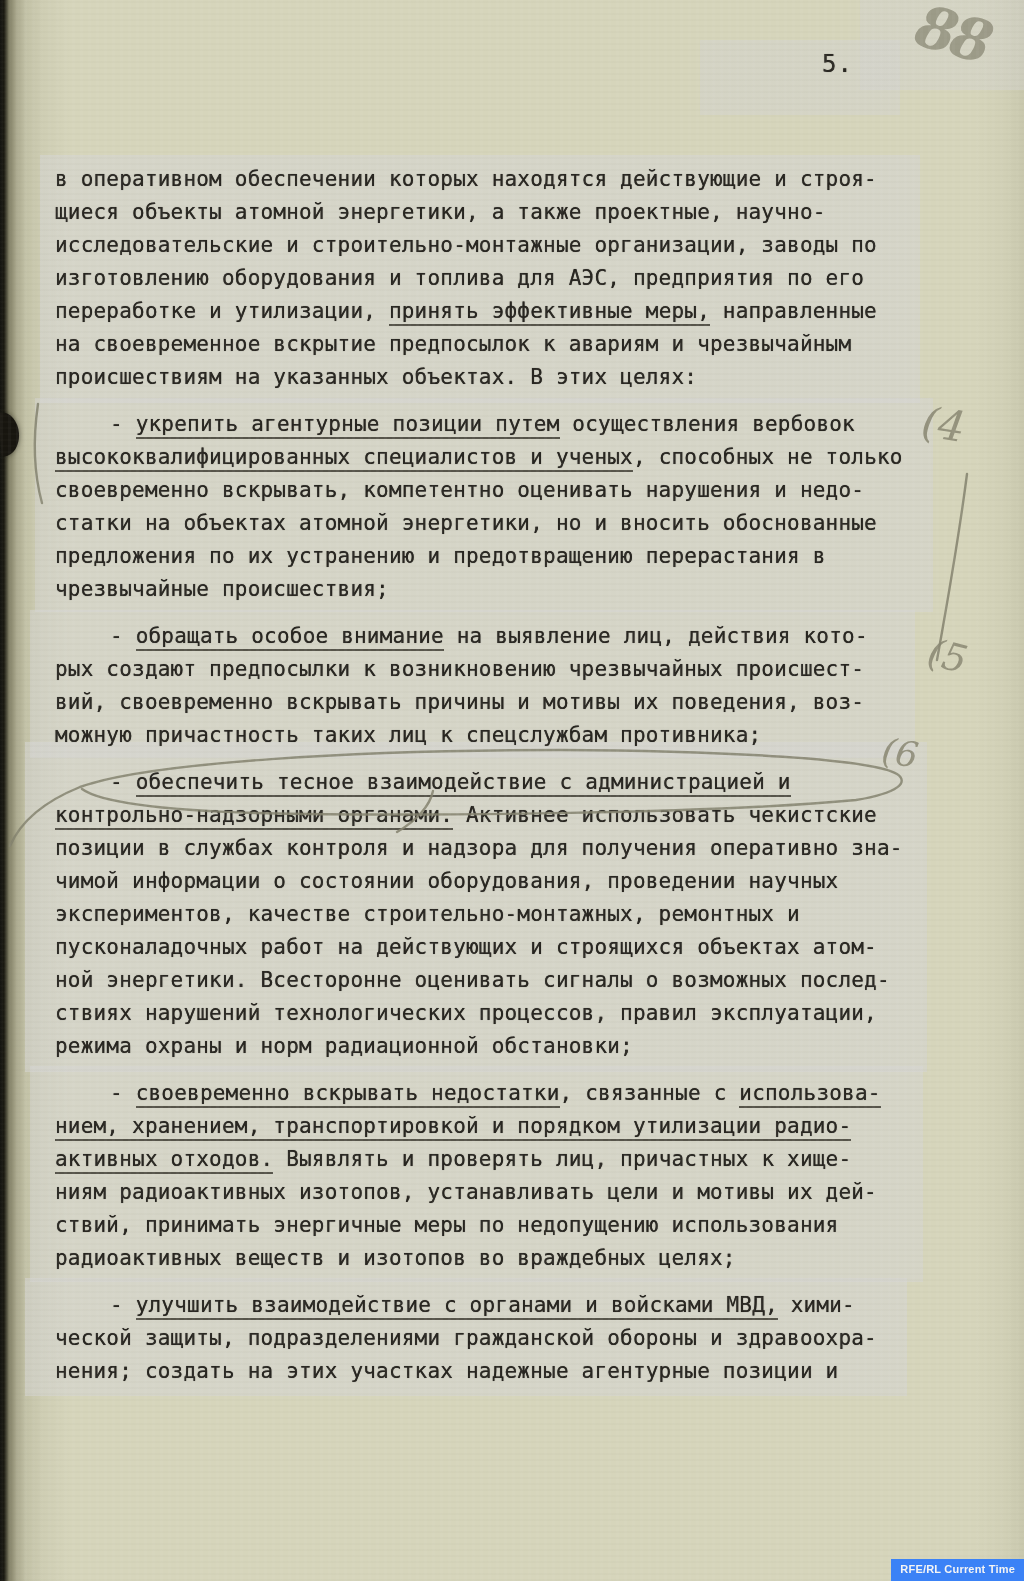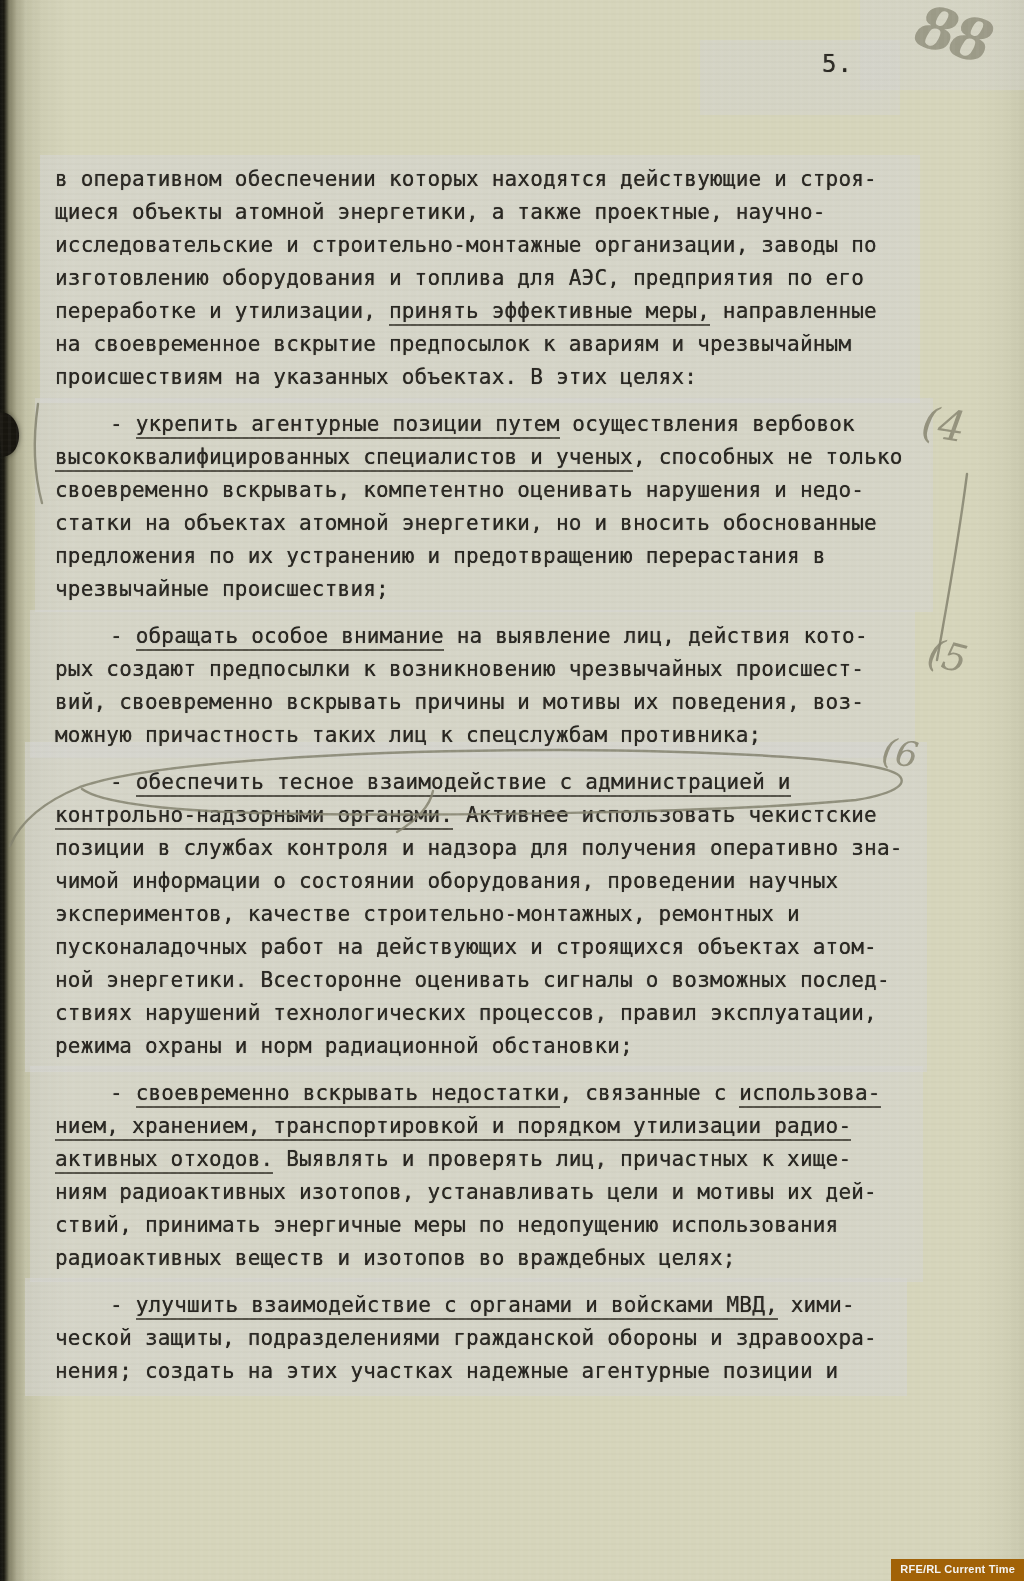--- a/index.html
+++ b/index.html
@@ -59,21 +59,21 @@
   .mark-1{left:922px;top:400px;font-size:42px;transform:rotate(9deg);}
   .mark-2{left:928px;top:634px;font-size:38px;transform:rotate(14deg);}
   .mark-3{left:882px;top:733px;font-size:35px;transform:rotate(10deg);}
   .pencil-svg{position:absolute;left:0;top:0;pointer-events:none;}
   .ink-blob{
     position:absolute;left:0;top:412px;width:19px;height:44px;
     background:#17150f;border-radius:0 85% 85% 0 / 0 50% 50% 0;
     box-shadow:0 0 5px rgba(23,21,15,.55);transform:rotate(-4deg);
   }
   .watermark{
-    position:absolute;right:0;bottom:0;background:#a16207;color:#f4f4f4;
+    position:absolute;right:0;bottom:0;background:#3b82f6;color:#f4f4f4;
     font-family:"Liberation Sans",sans-serif;font-size:11px;font-weight:bold;
     padding:4px 9px 6px 9px;letter-spacing:.2px;
   }
 </style>
 </head>
 <body>
 
 <div class="scan-patches"></div>
 
 <div class="page-number">5.</div>

